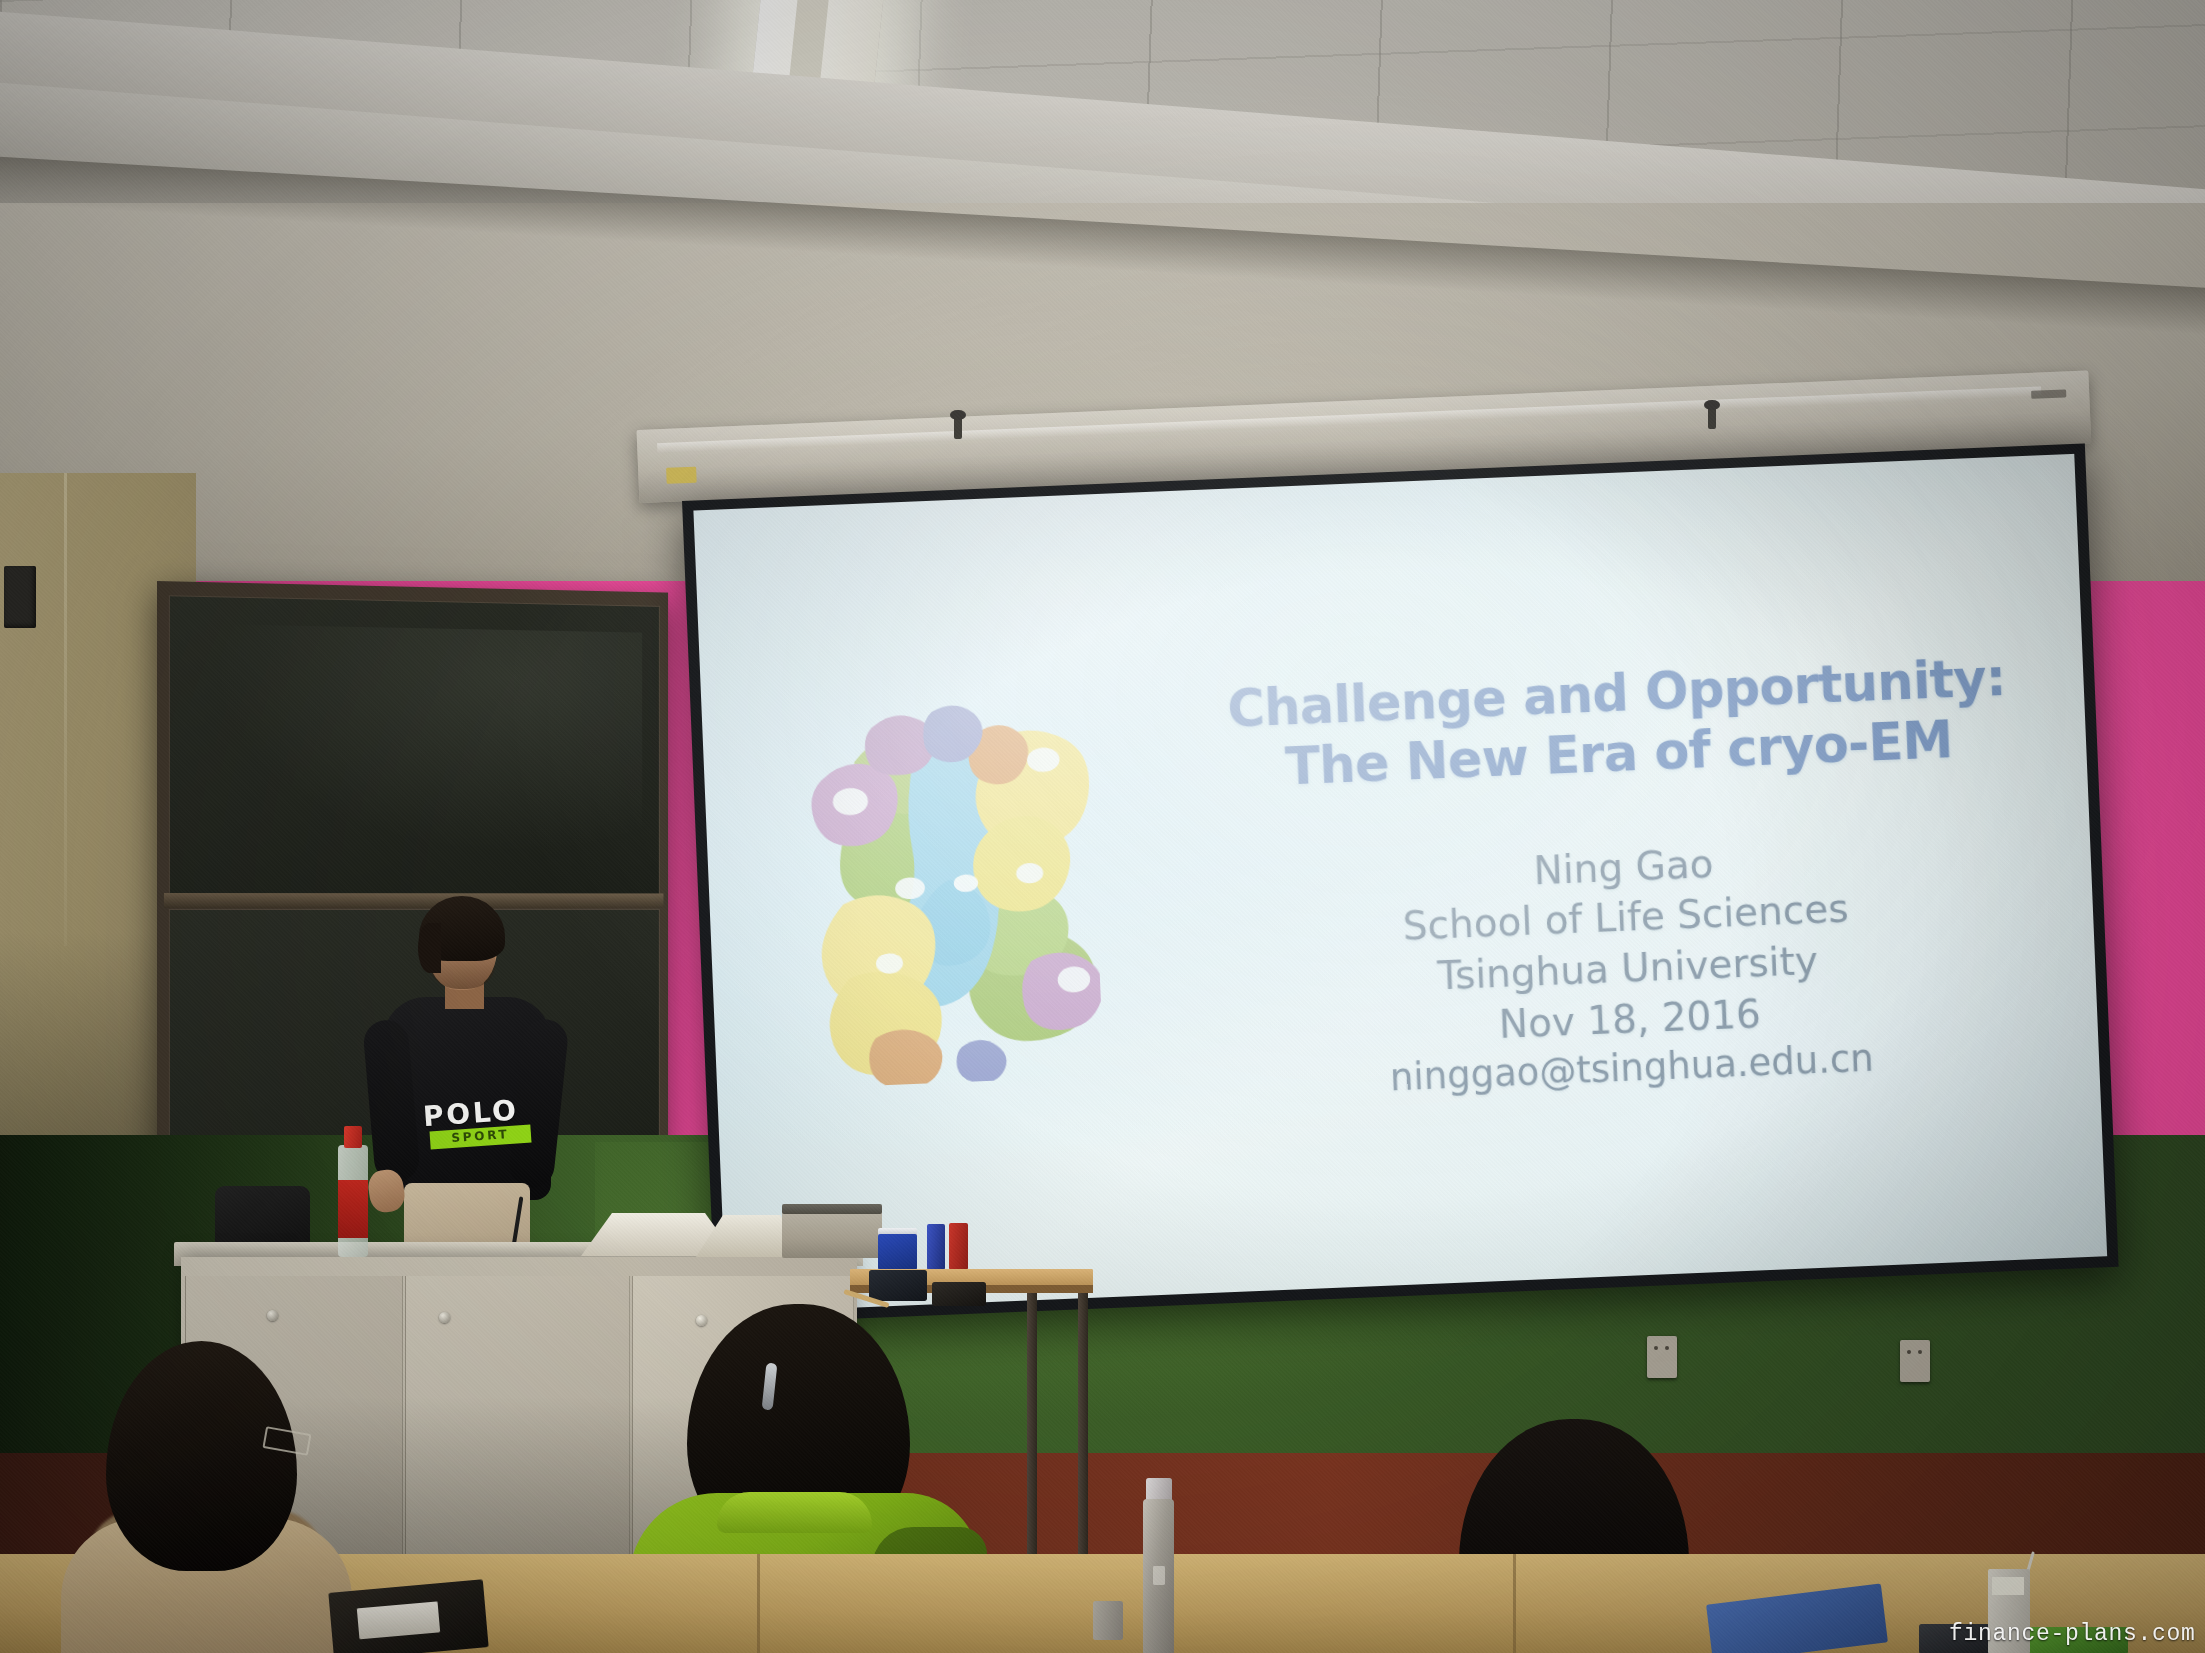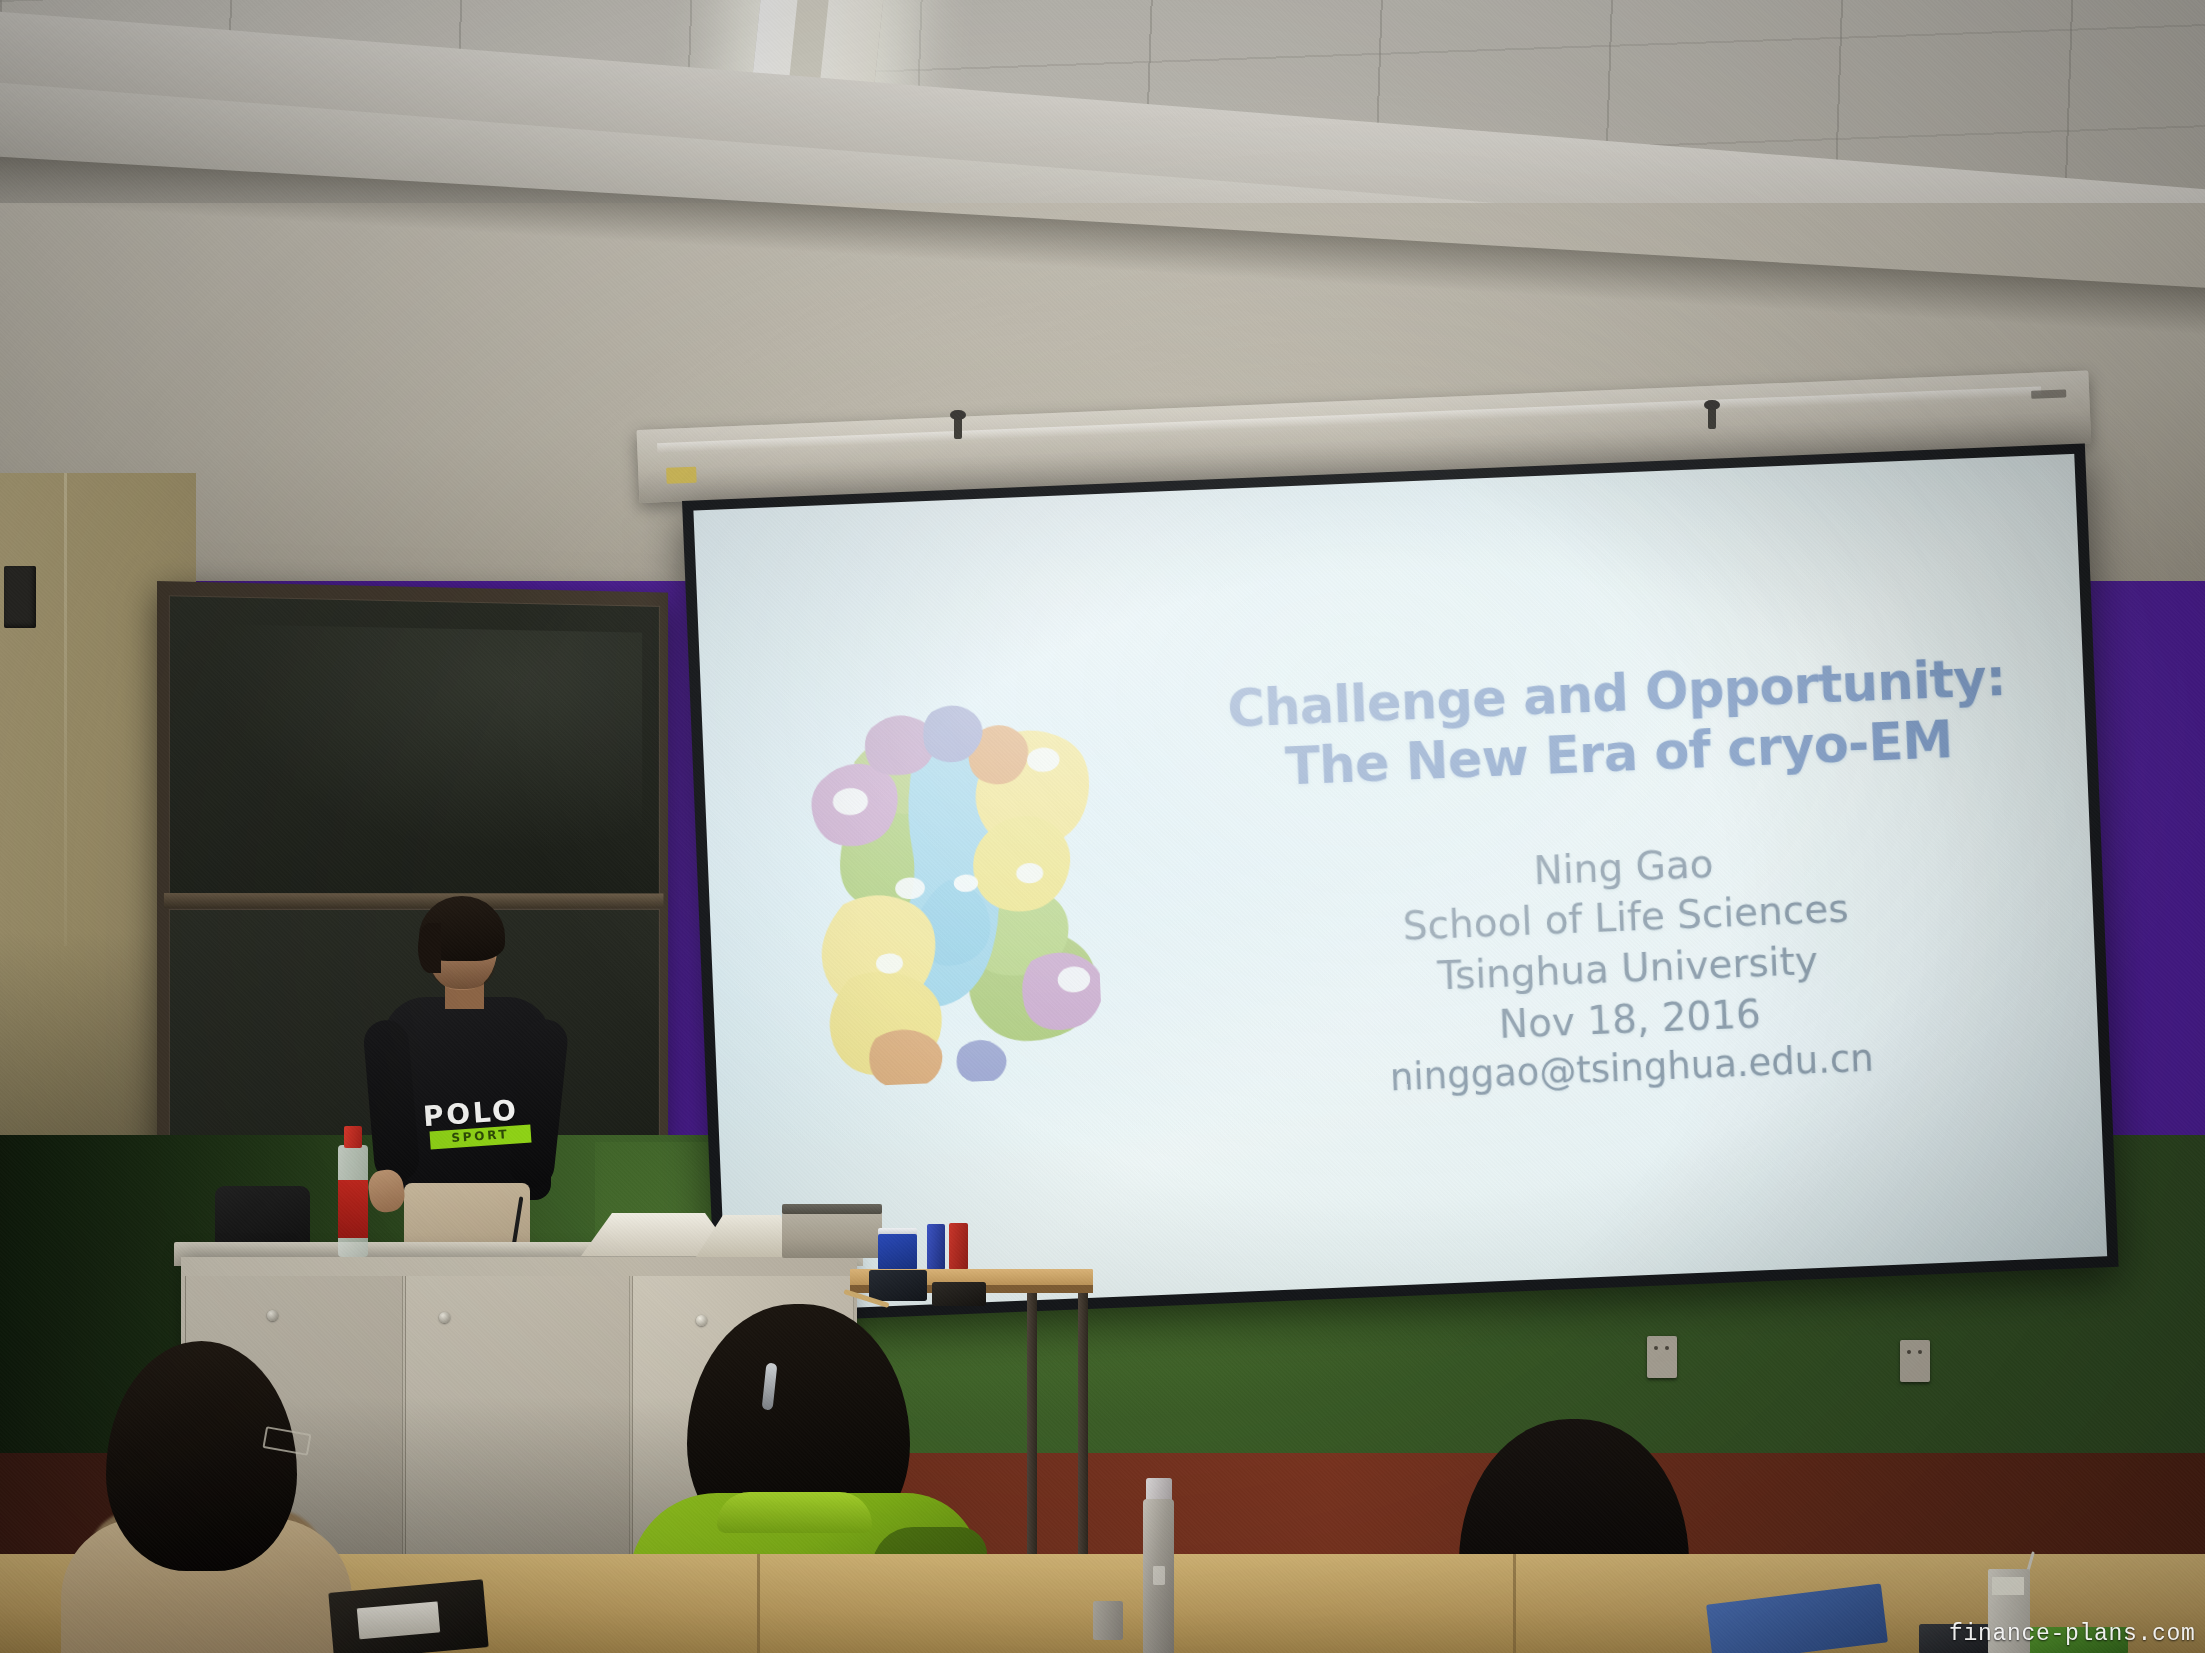--- a/index.html
+++ b/index.html
@@ -3,21 +3,21 @@
 <meta charset="utf-8">
 <title>Lecture Hall Photo</title>
 <style>
   html,body{margin:0;padding:0;background:#000;}
   body{font-family:"Liberation Sans",sans-serif;}
 
   #scene{
     position:relative;
     width:2205px;height:1654px;
     overflow:hidden;
-    background:#4c1d95;
+    background:#ec4899;
   }
 
   
   .ceiling{
     position:absolute;left:0;top:0;width:2205px;height:243px;
     background:linear-gradient(170deg,#d8d5cd 0%,#cfccc4 40%,#b9b5ab 100%);
     transform-origin:top left;
   }
   .ceiling-grid{
     position:absolute;left:0;top:0;width:2205px;height:203px;

